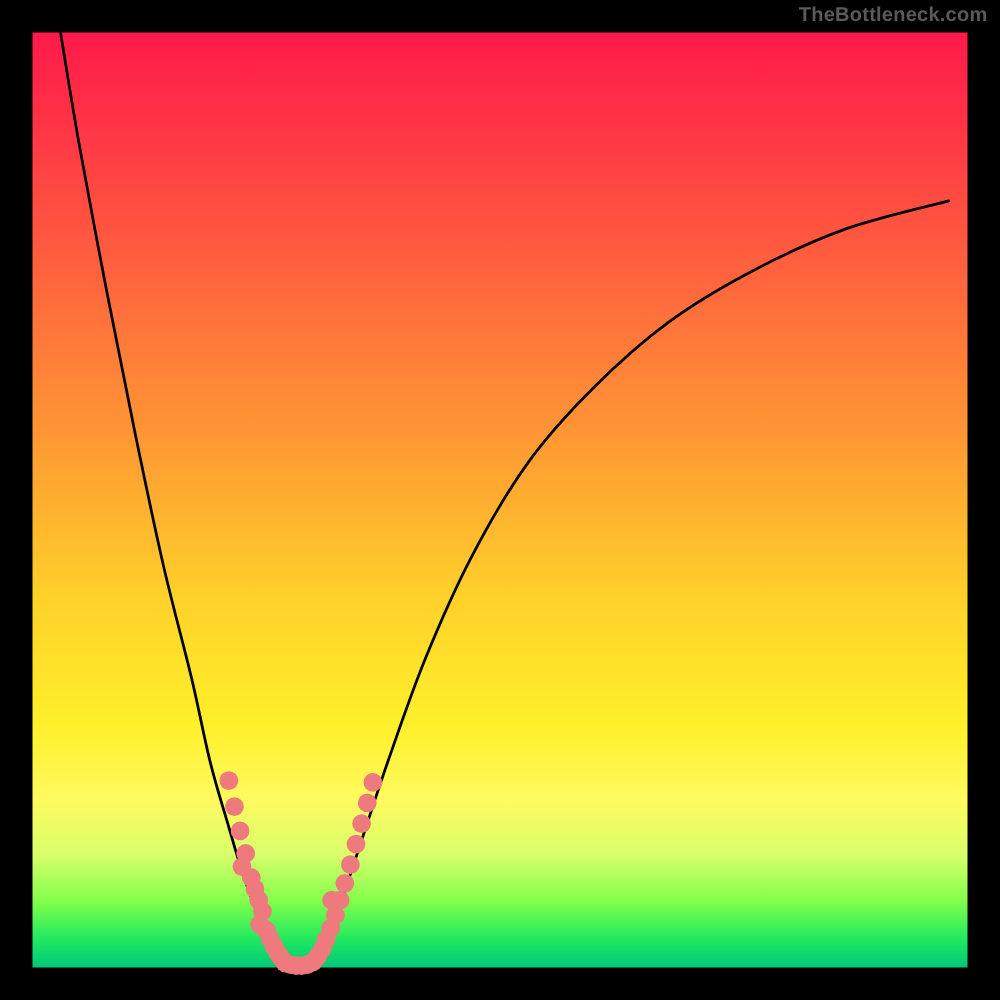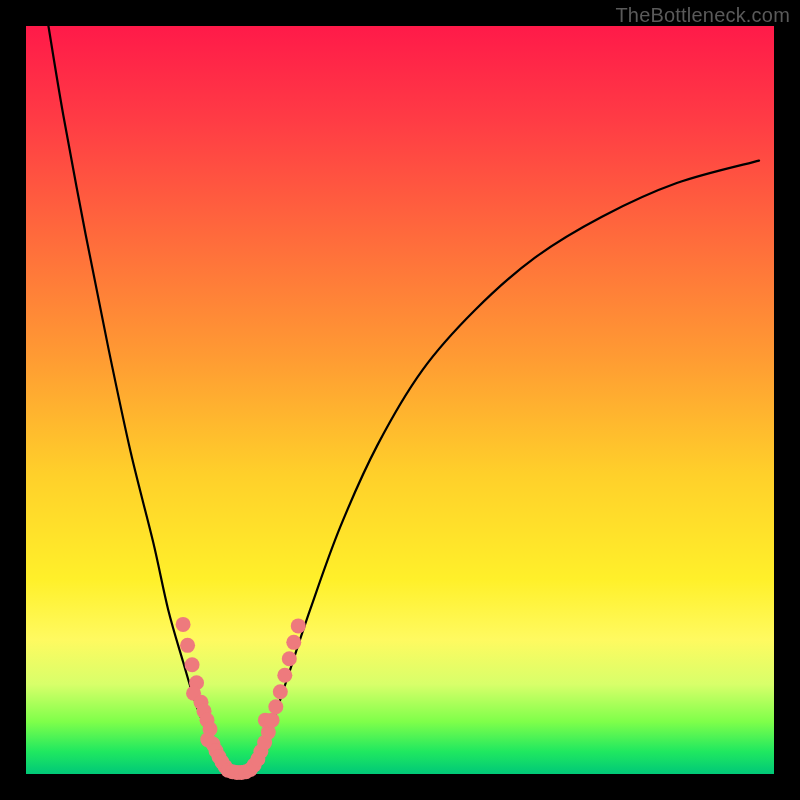--- a/index.html
+++ b/index.html
@@ -39,22 +39,22 @@
       #7fff4a 93%,
       #20e860 97%,
       #00c878 100%
     );
   }
   .watermark {
     position: absolute;
     top: 4px;
     right: 10px;
     color: #5a5a5a;
-    font-size: 20px;
-    font-weight: 400;
+    font-size: 16px;
+    font-weight: 700;
     letter-spacing: 0.2px;
     user-select: none;
   }
   svg.curves {
     position: absolute;
     left: 0;
     top: 0;
     width: 748px;
     height: 748px;
     overflow: visible;

